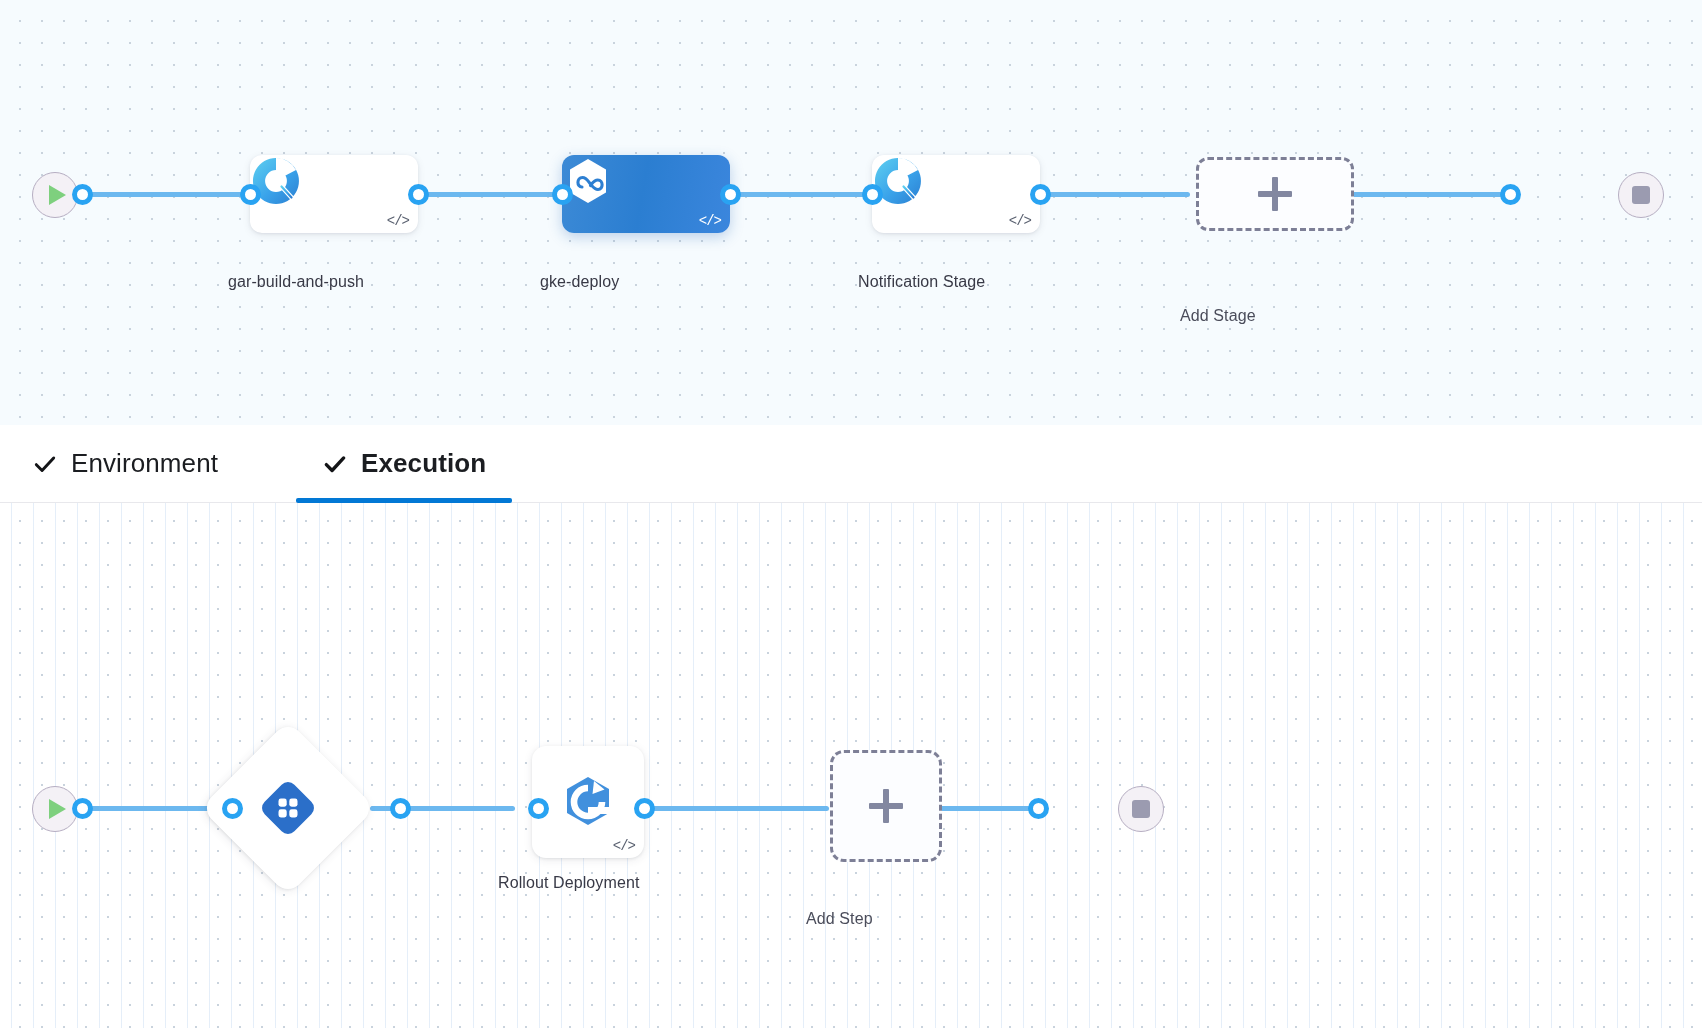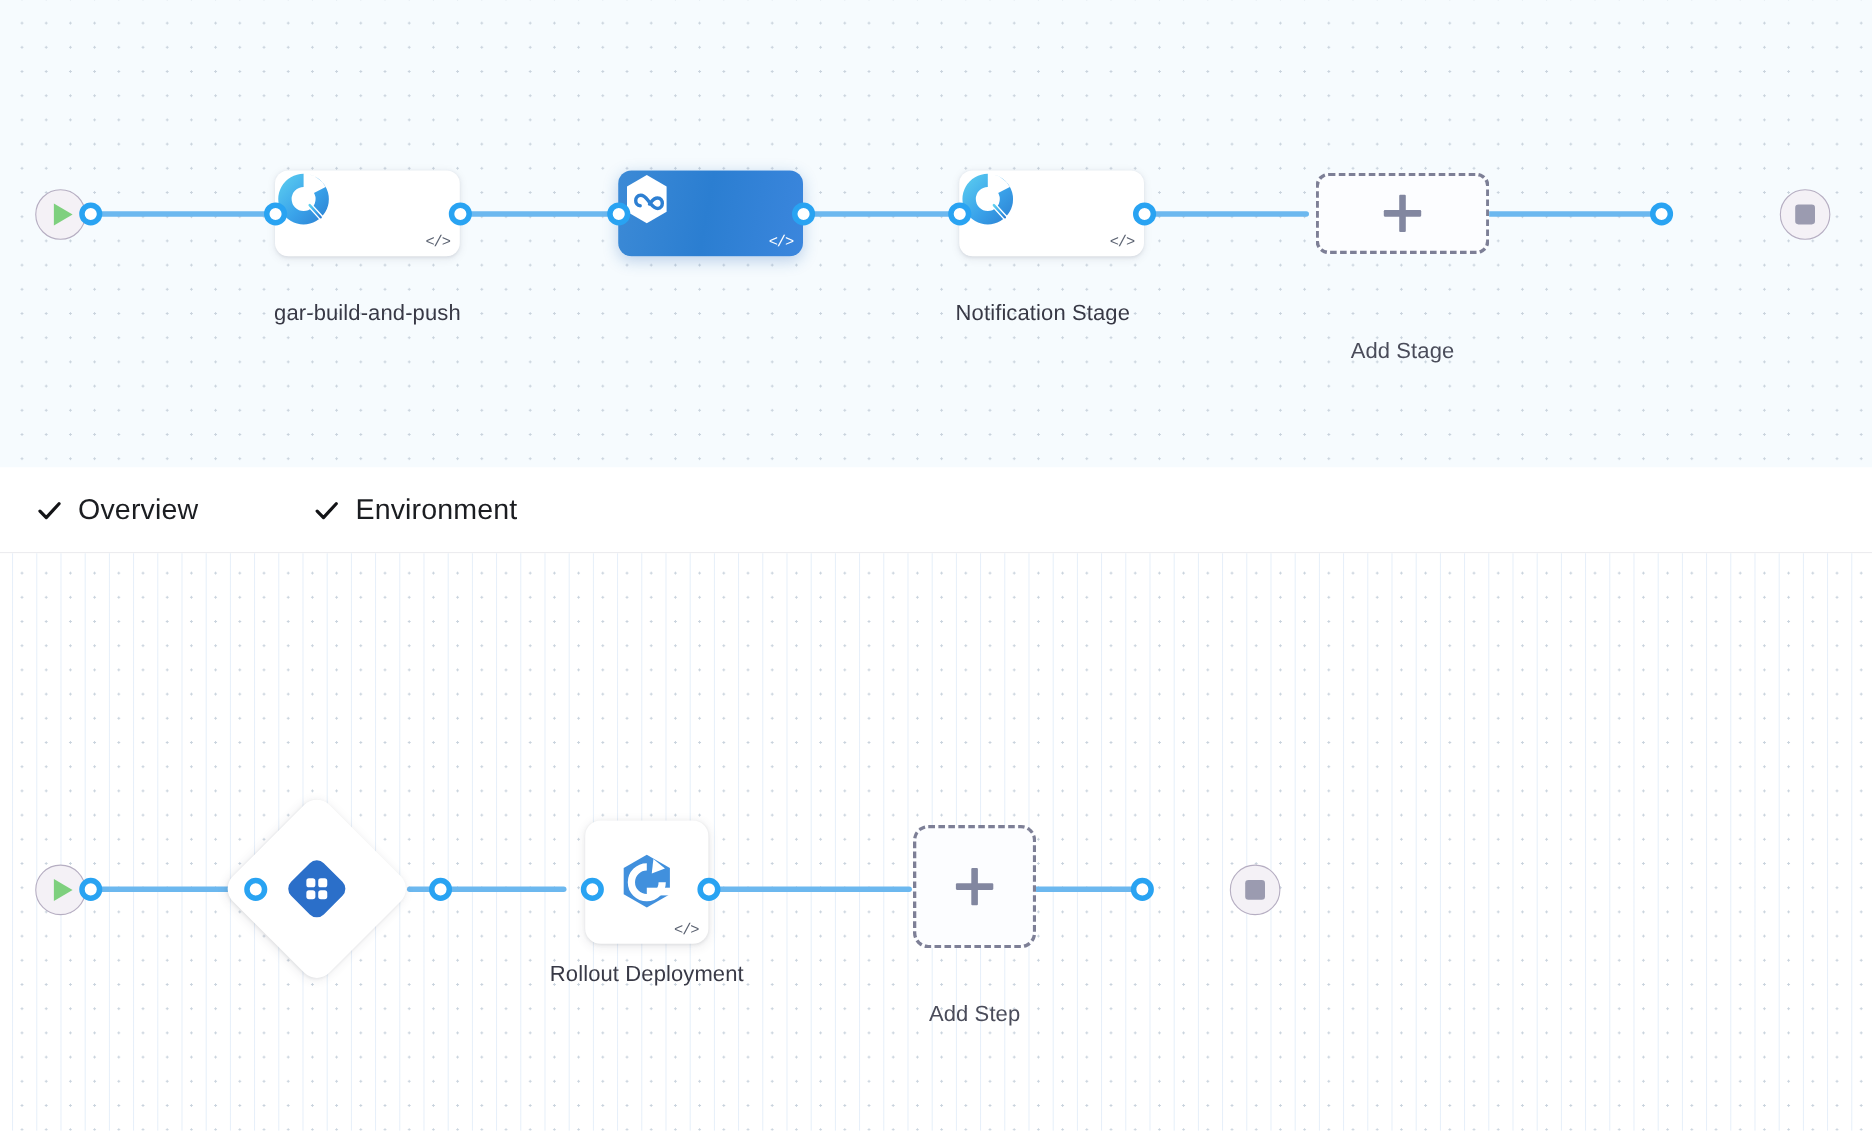--- a/index.html
+++ b/index.html
@@ -171,22 +171,22 @@
     position: absolute;
     width: 21px; height: 21px;
     border-radius: 50%;
     background: #ffffff;
     border: 5px solid #29a3f2;
   }
 
   
   .node-label {
     position: absolute;
-    text-align: center;
-    font-size: 20px;
+    text-align: left;
+    font-size: 16px;
     line-height: 1.52;
     color: #383946;
     letter-spacing: .1px;
     word-wrap: break-word;
   }
   .node-label.muted { color: #4a4c5a; margin-top: 36px; }
 </style>
 </head>
 <body>
 
@@ -231,20 +231,21 @@
     <div class="stage-card selected">
       <svg width="52" height="52" viewBox="0 0 52 52">
         <path d="M26 4 L44 14.5 L44 37.5 L26 48 L8 37.5 L8 14.5 Z" fill="#ffffff"></path>
         <path d="M20 32 C14.5 32 14.5 22.5 20.5 22.5 C24.5 22.5 26 26 28.5 29 C31 32 32.5 34.5 36 34.5 C41.5 34.5 41.5 25 35.8 25 C32 25 30.5 28 28.5 30.5" fill="none" stroke="#2d7fd2" stroke-width="3.1" stroke-linecap="round"></path>
       </svg>
       <span class="code-badge">&lt;/&gt;</span>
     </div>
   </div>
   <div class="dot" style="left:552px; top:184px;"></div>
   <div class="dot" style="left:720px; top:184px;"></div>
+  <div class="node-label" style="left:540px; top:270px; width:212px;">gke-deploy</div>
 
   <div class="node" style="left:872px; top:155px;">
     <div class="stage-card">
       <svg width="52" height="52" viewBox="0 0 52 52">
         <defs>
           <linearGradient id="ciGrad2" x1="0" y1="0" x2="1" y2="1">
             <stop offset="0%" stop-color="#5ed0f0"></stop>
               <stop offset="55%" stop-color="#3aa3ea"></stop>
               <stop offset="100%" stop-color="#2b7ed1"></stop>
           </linearGradient>
@@ -269,35 +270,35 @@
   <div class="dot" style="left:1500px; top:184px;"></div>
   <div class="node" style="left:1618px; top:172px;">
     <div class="terminal">
       <div class="stop-sq"></div>
     </div>
   </div>
 </div>
 
 <div class="tab-bar">
 
-  <div class="tab">
-    <svg class="check-icon" viewBox="0 0 24 24">
-      <path d="M4 12.6 L9.3 18 L20 6.4" fill="none" stroke="#131417" stroke-width="2.7" stroke-linecap="round" stroke-linejoin="round"></path>
-    </svg>
-    <span class="tab-label">Overview</span>
-  </div>
 
 
   <div class="tab">
     <svg class="check-icon" viewBox="0 0 24 24">
       <path d="M4 12.6 L9.3 18 L20 6.4" fill="none" stroke="#131417" stroke-width="2.7" stroke-linecap="round" stroke-linejoin="round"></path>
     </svg>
     <span class="tab-label">Environment</span>
   </div>
 
+  <div class="tab active">
+    <svg class="check-icon" viewBox="0 0 24 24">
+      <path d="M4 12.6 L9.3 18 L20 6.4" fill="none" stroke="#131417" stroke-width="3.1" stroke-linecap="round" stroke-linejoin="round"></path>
+    </svg>
+    <span class="tab-label">Execution</span>
+  </div>
 
 </div>
 
 <div class="step-canvas">
 
   <div class="link" style="left:78px;  top:303px; width:150px;"></div>
   <div class="link" style="left:370px; top:303px; width:145px;"></div>
   <div class="link" style="left:614px; top:303px; width:215px;"></div>
   <div class="link" style="left:880px; top:303px; width:155px;"></div>
 

